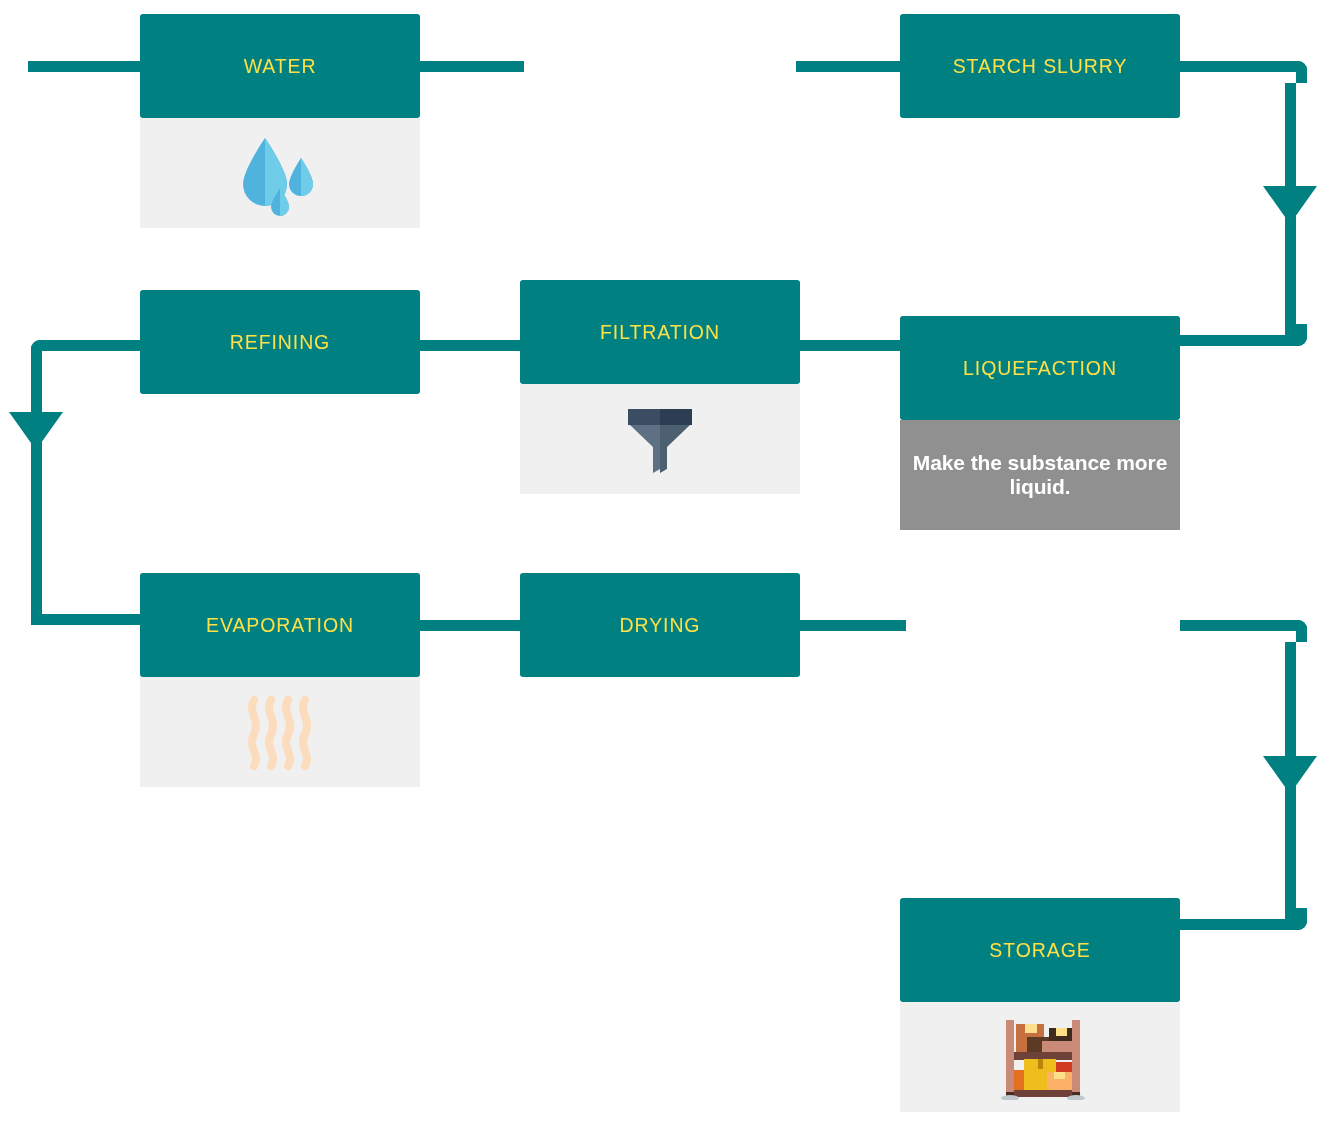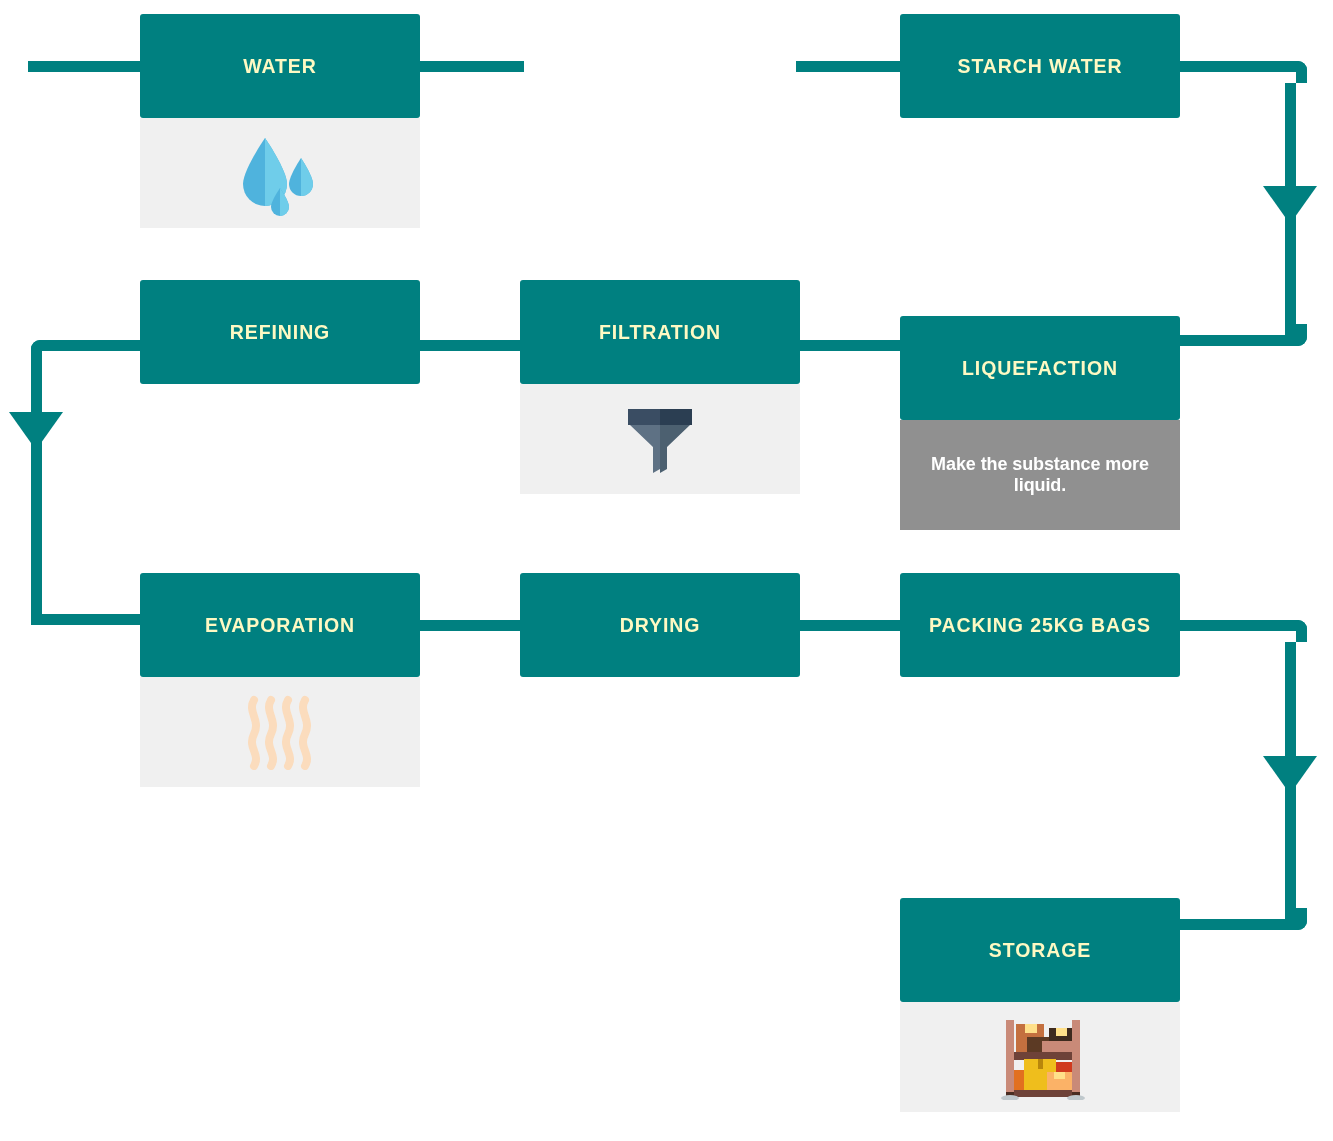--- a/index.html
+++ b/index.html
@@ -27,23 +27,23 @@
     height: 104px;
     background: #008080;
     border-radius: 3px;
     display: flex;
     align-items: center;
     justify-content: center;
     position: relative;
     z-index: 3;
   }
   .node-title {
-    color: #fef9c3;
+    color: #fde047;
     font-family: "Liberation Sans", sans-serif;
-    font-weight: bold;
+    font-weight: normal;
     font-size: 19.5px;
     letter-spacing: 0.9px;
     text-align: center;
     white-space: nowrap;
   }
   .node-panel {
     height: 110px;
     background: #f0f0f0;
     display: flex;
     align-items: center;
@@ -51,21 +51,21 @@
     position: relative;
     z-index: 2;
   }
   .node-panel.gray {
     background: #909090;
   }
   .panel-desc {
     color: #ffffff;
     font-family: "Liberation Sans", sans-serif;
     font-weight: bold;
-    font-size: 18px;
+    font-size: 21px;
     text-align: center;
     padding: 0 12px;
     letter-spacing: -0.1px;
   }
 
   
   .conn {
     position: absolute;
     background: #008080;
     z-index: 1;
@@ -150,25 +150,25 @@
         <path d="M66 30 C66 30 66 42 66 68 A12 12 0 0 0 78 56 C78 48 66 30 66 30 Z" fill="#6FCDEA"></path>
         <path d="M45 60 C45 60 36 73 36 79 A9 9 0 0 0 54 79 C54 73 45 60 45 60 Z" fill="#4FB3DD"></path>
         <path d="M45 60 C45 60 45 70 45 88 A9 9 0 0 0 54 79 C54 73 45 60 45 60 Z" fill="#6FCDEA"></path>
       </svg>
     </div>
   </div>
 
 
   <div class="node" style="left:900px; top:14px;">
     <div class="node-header">
-      <span class="node-title">STARCH WATER</span>
-    </div>
-  </div>
-
-  <div class="node" style="left:140px; top:280px;">
+      <span class="node-title">STARCH SLURRY</span>
+    </div>
+  </div>
+
+  <div class="node" style="left:140px; top:290px;">
     <div class="node-header">
       <span class="node-title">REFINING</span>
     </div>
   </div>
 
   <div class="node" style="left:520px; top:280px;">
     <div class="node-header">
       <span class="node-title">FILTRATION</span>
     </div>
     <div class="node-panel">
@@ -205,25 +205,20 @@
       </svg>
     </div>
   </div>
 
   <div class="node" style="left:520px; top:573px;">
     <div class="node-header">
       <span class="node-title">DRYING</span>
     </div>
   </div>
 
-  <div class="node" style="left:900px; top:573px;">
-    <div class="node-header">
-      <span class="node-title">PACKING 25KG BAGS</span>
-    </div>
-  </div>
 
   <div class="node" style="left:900px; top:898px;">
     <div class="node-header">
       <span class="node-title">STORAGE</span>
     </div>
     <div class="node-panel">
       <svg class="icon-svg" width="92" height="86" viewBox="0 0 92 86">
 
         <rect x="22" y="10" width="28" height="28" fill="#C4703F"></rect>
         <rect x="31" y="10" width="12" height="9" fill="#FFE08A"></rect>

